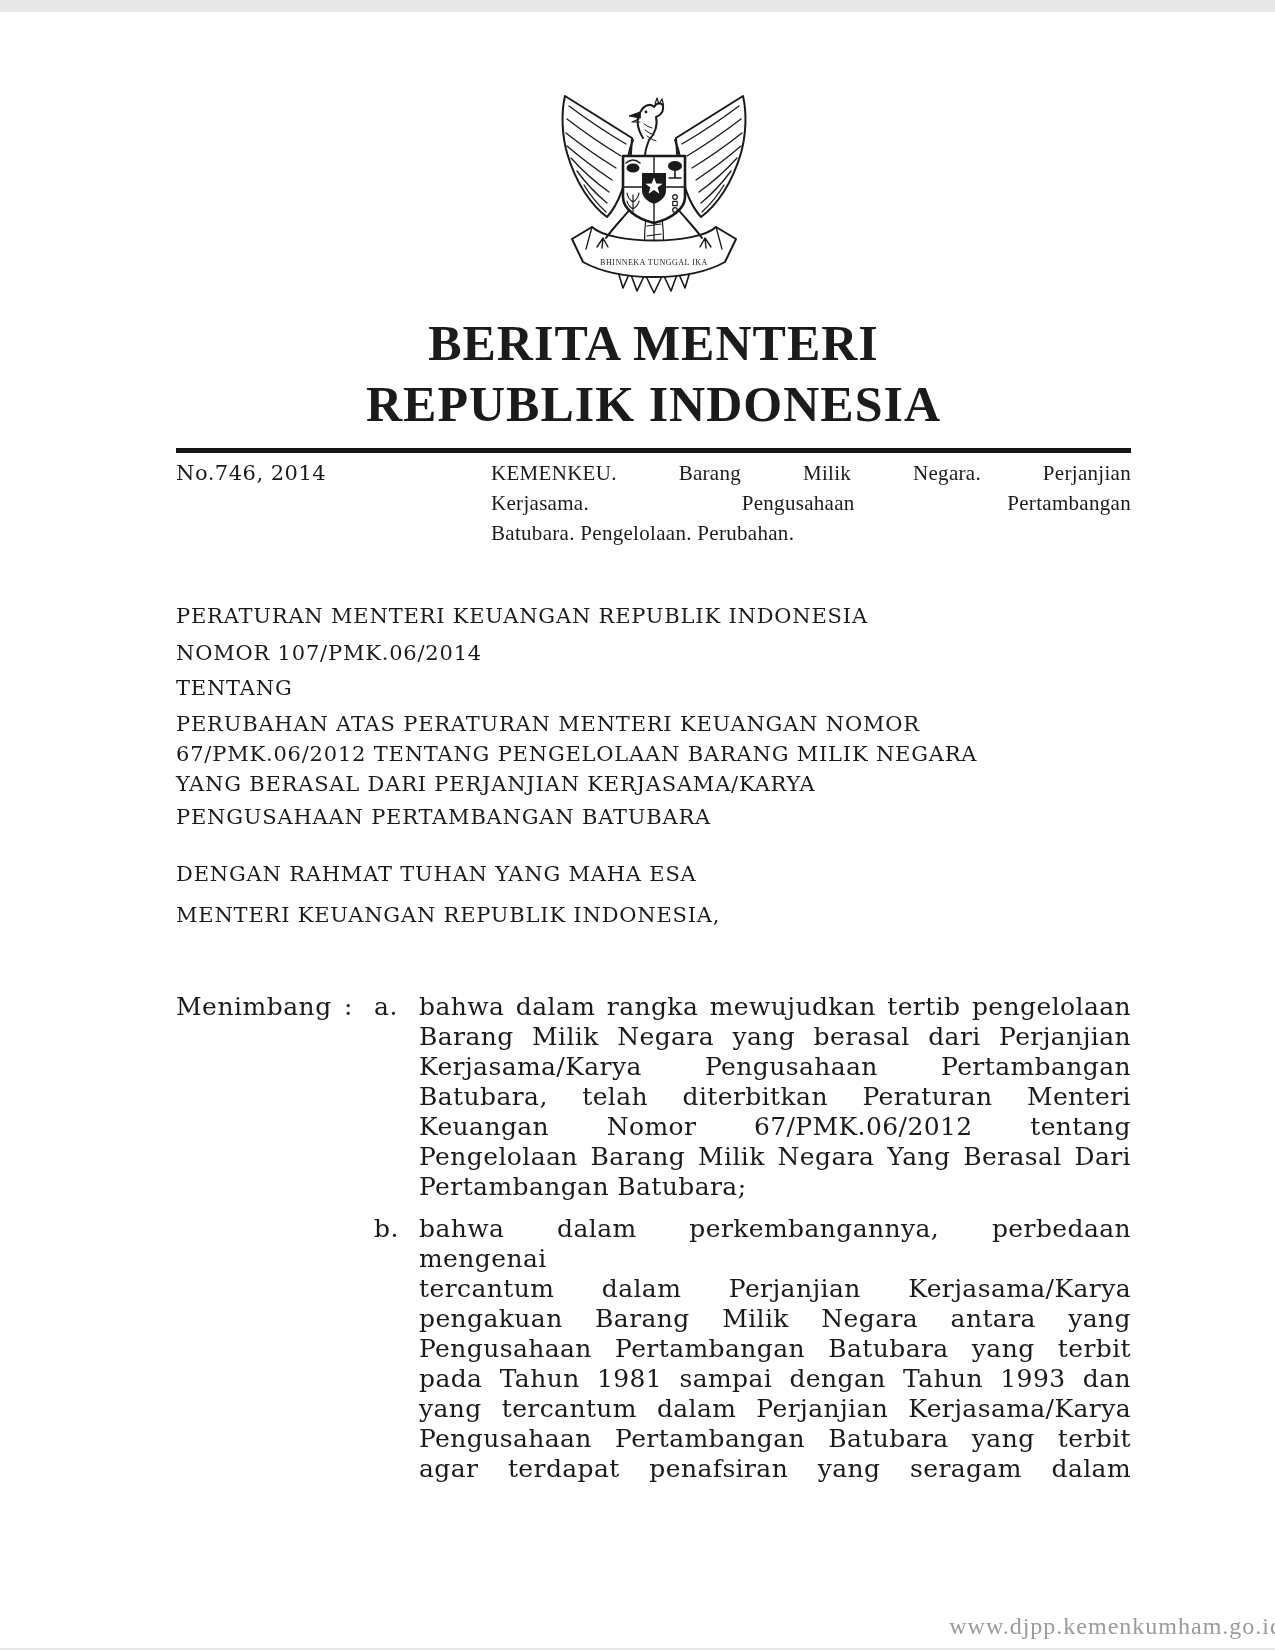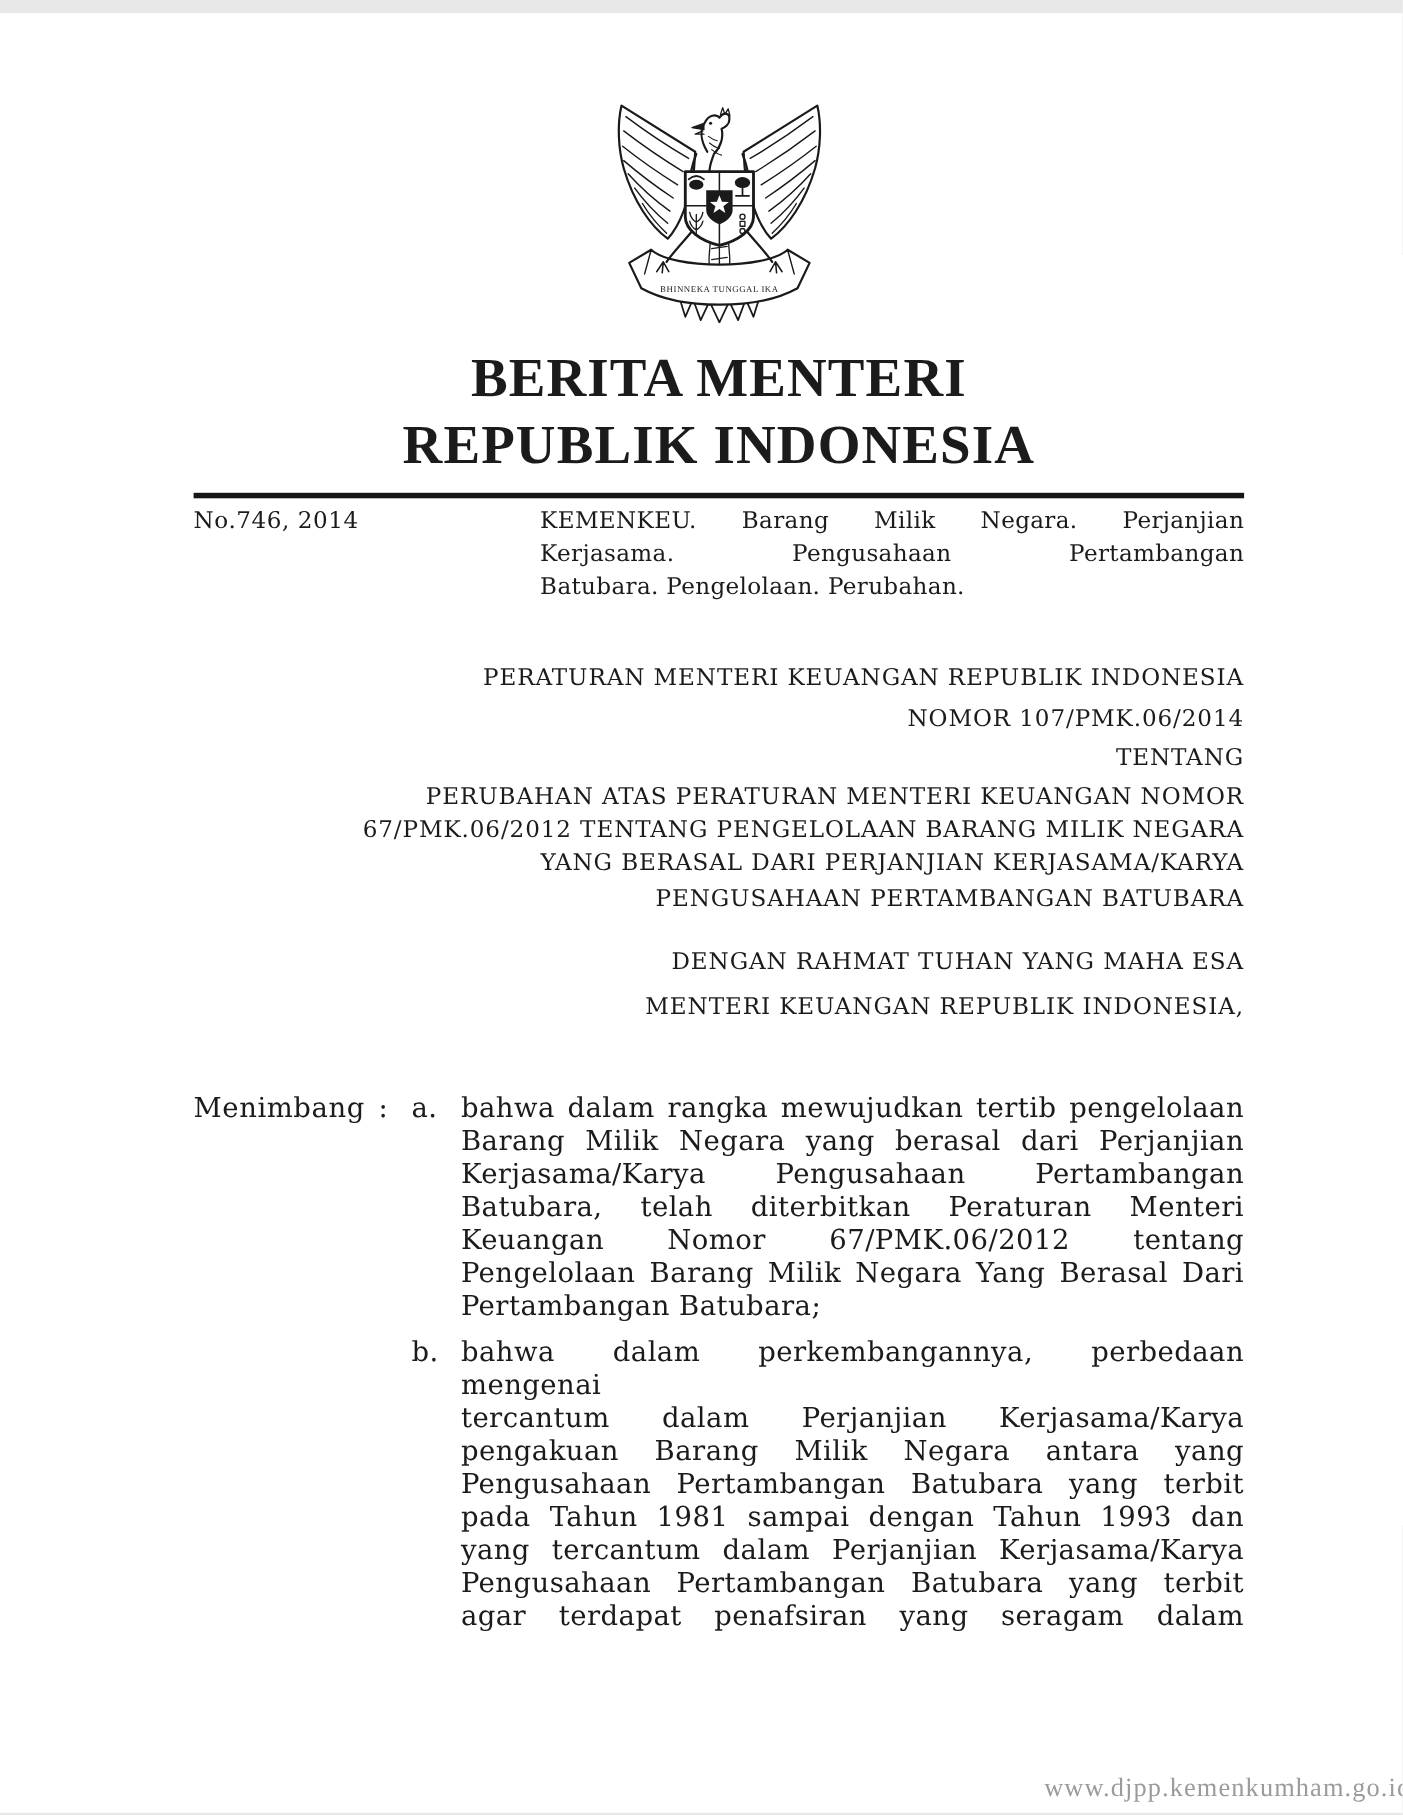--- a/index.html
+++ b/index.html
@@ -21,23 +21,23 @@
     font-size:50px;
     line-height:61px;
     letter-spacing:1px;
     margin-top:19px;
   }
   .content{margin:0 160px;width:955px;}
   .rule{height:5px;background:#161616;margin-top:13px;}
   .masthead{display:flex;margin-top:5px;font-size:21px;line-height:30px;}
   .masthead .number{flex:0 0 315px;letter-spacing:.5px;}
   .masthead .subject{flex:1;letter-spacing:.3px;}
-  .jl{text-align:justify;text-align-last:justify;}
+  .jl{text-align:justify;text-align-last:justify;font-family:Liberation Serif, serif;}
   .jl.last{text-align-last:left;}
-  .title-block{margin-top:53px;text-align:right;font-size:21px;letter-spacing:.8px;}
+  .title-block{margin-top:53px;text-align:left;font-size:21px;letter-spacing:.8px;}
   .t{line-height:30px;}
   .mt3{margin-top:3px}.mt5{margin-top:5px}.mt6{margin-top:6px}
   .mt7{margin-top:7px}.mt11{margin-top:11px}.mt27{margin-top:27px}
   .preamble{margin-top:62px;font-size:25px;}
   .p-row{display:grid;grid-template-columns:168px 30px 45px auto;}
   .p-row.second{margin-top:12px;}
   .p-label,.p-colon,.p-letter{line-height:30px;letter-spacing:.5px;}
   .p-lines .l{line-height:30px;letter-spacing:.4px;text-align:justify;text-align-last:justify;}
   .p-lines .l.last{text-align-last:left;}
   .footer-url{

